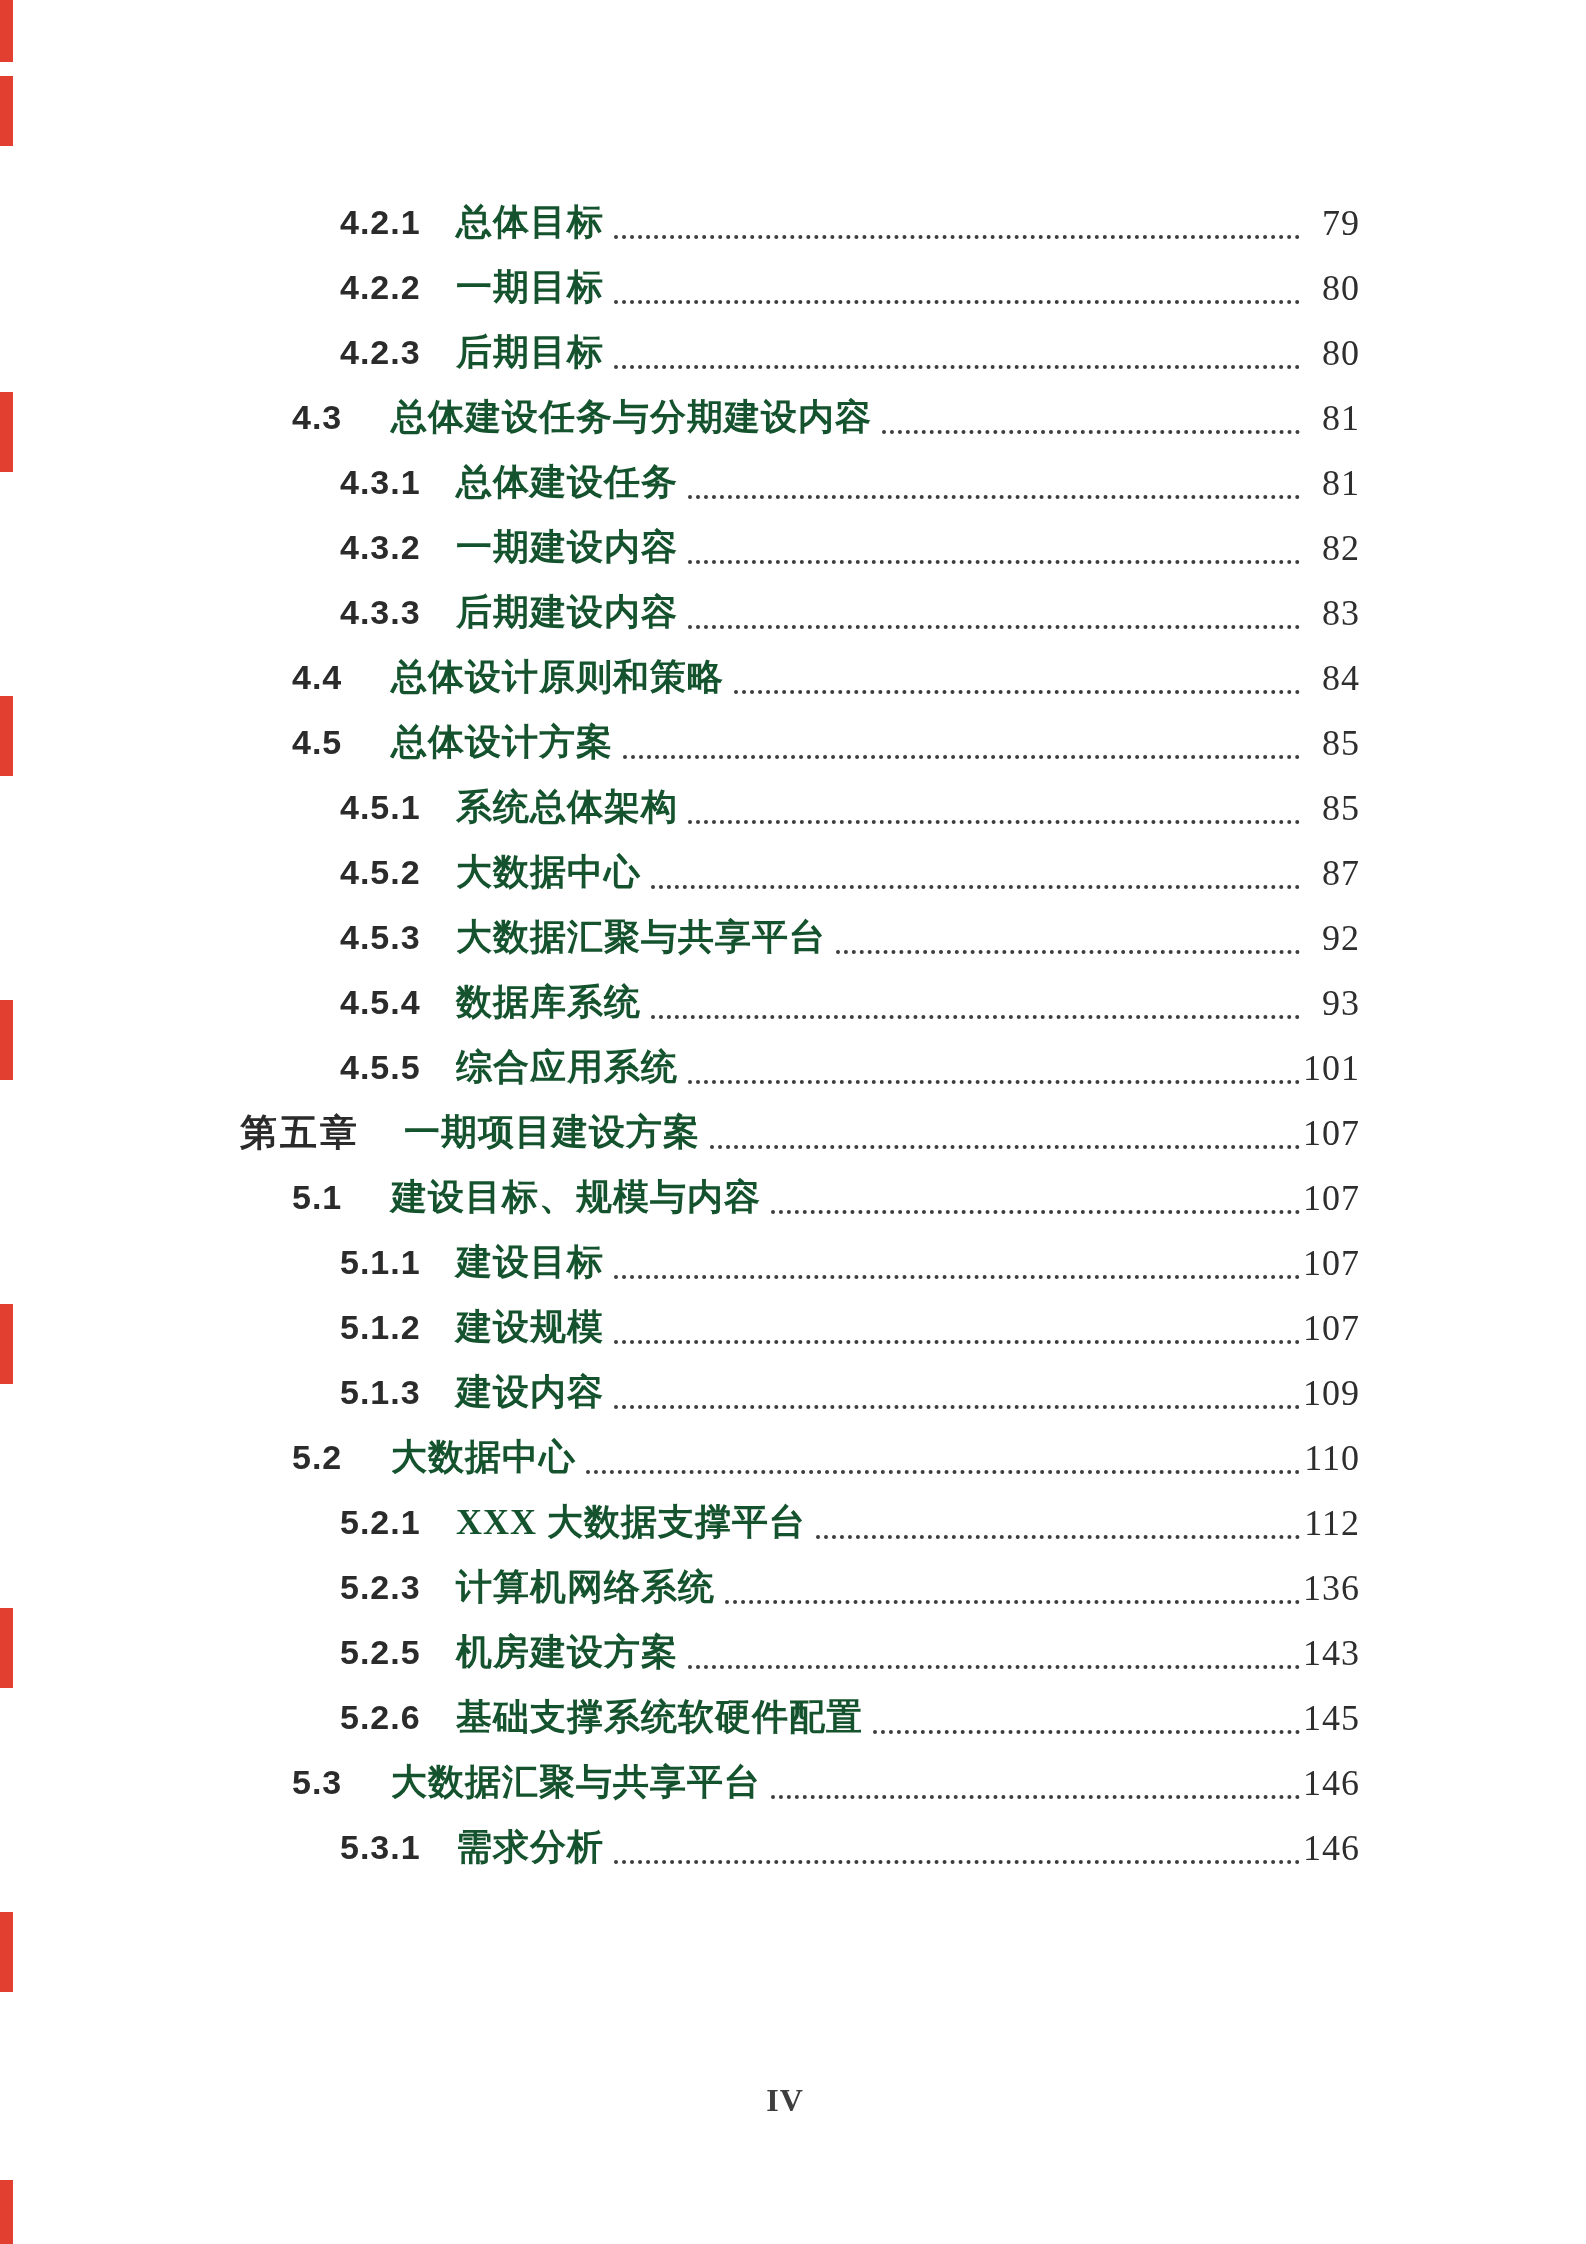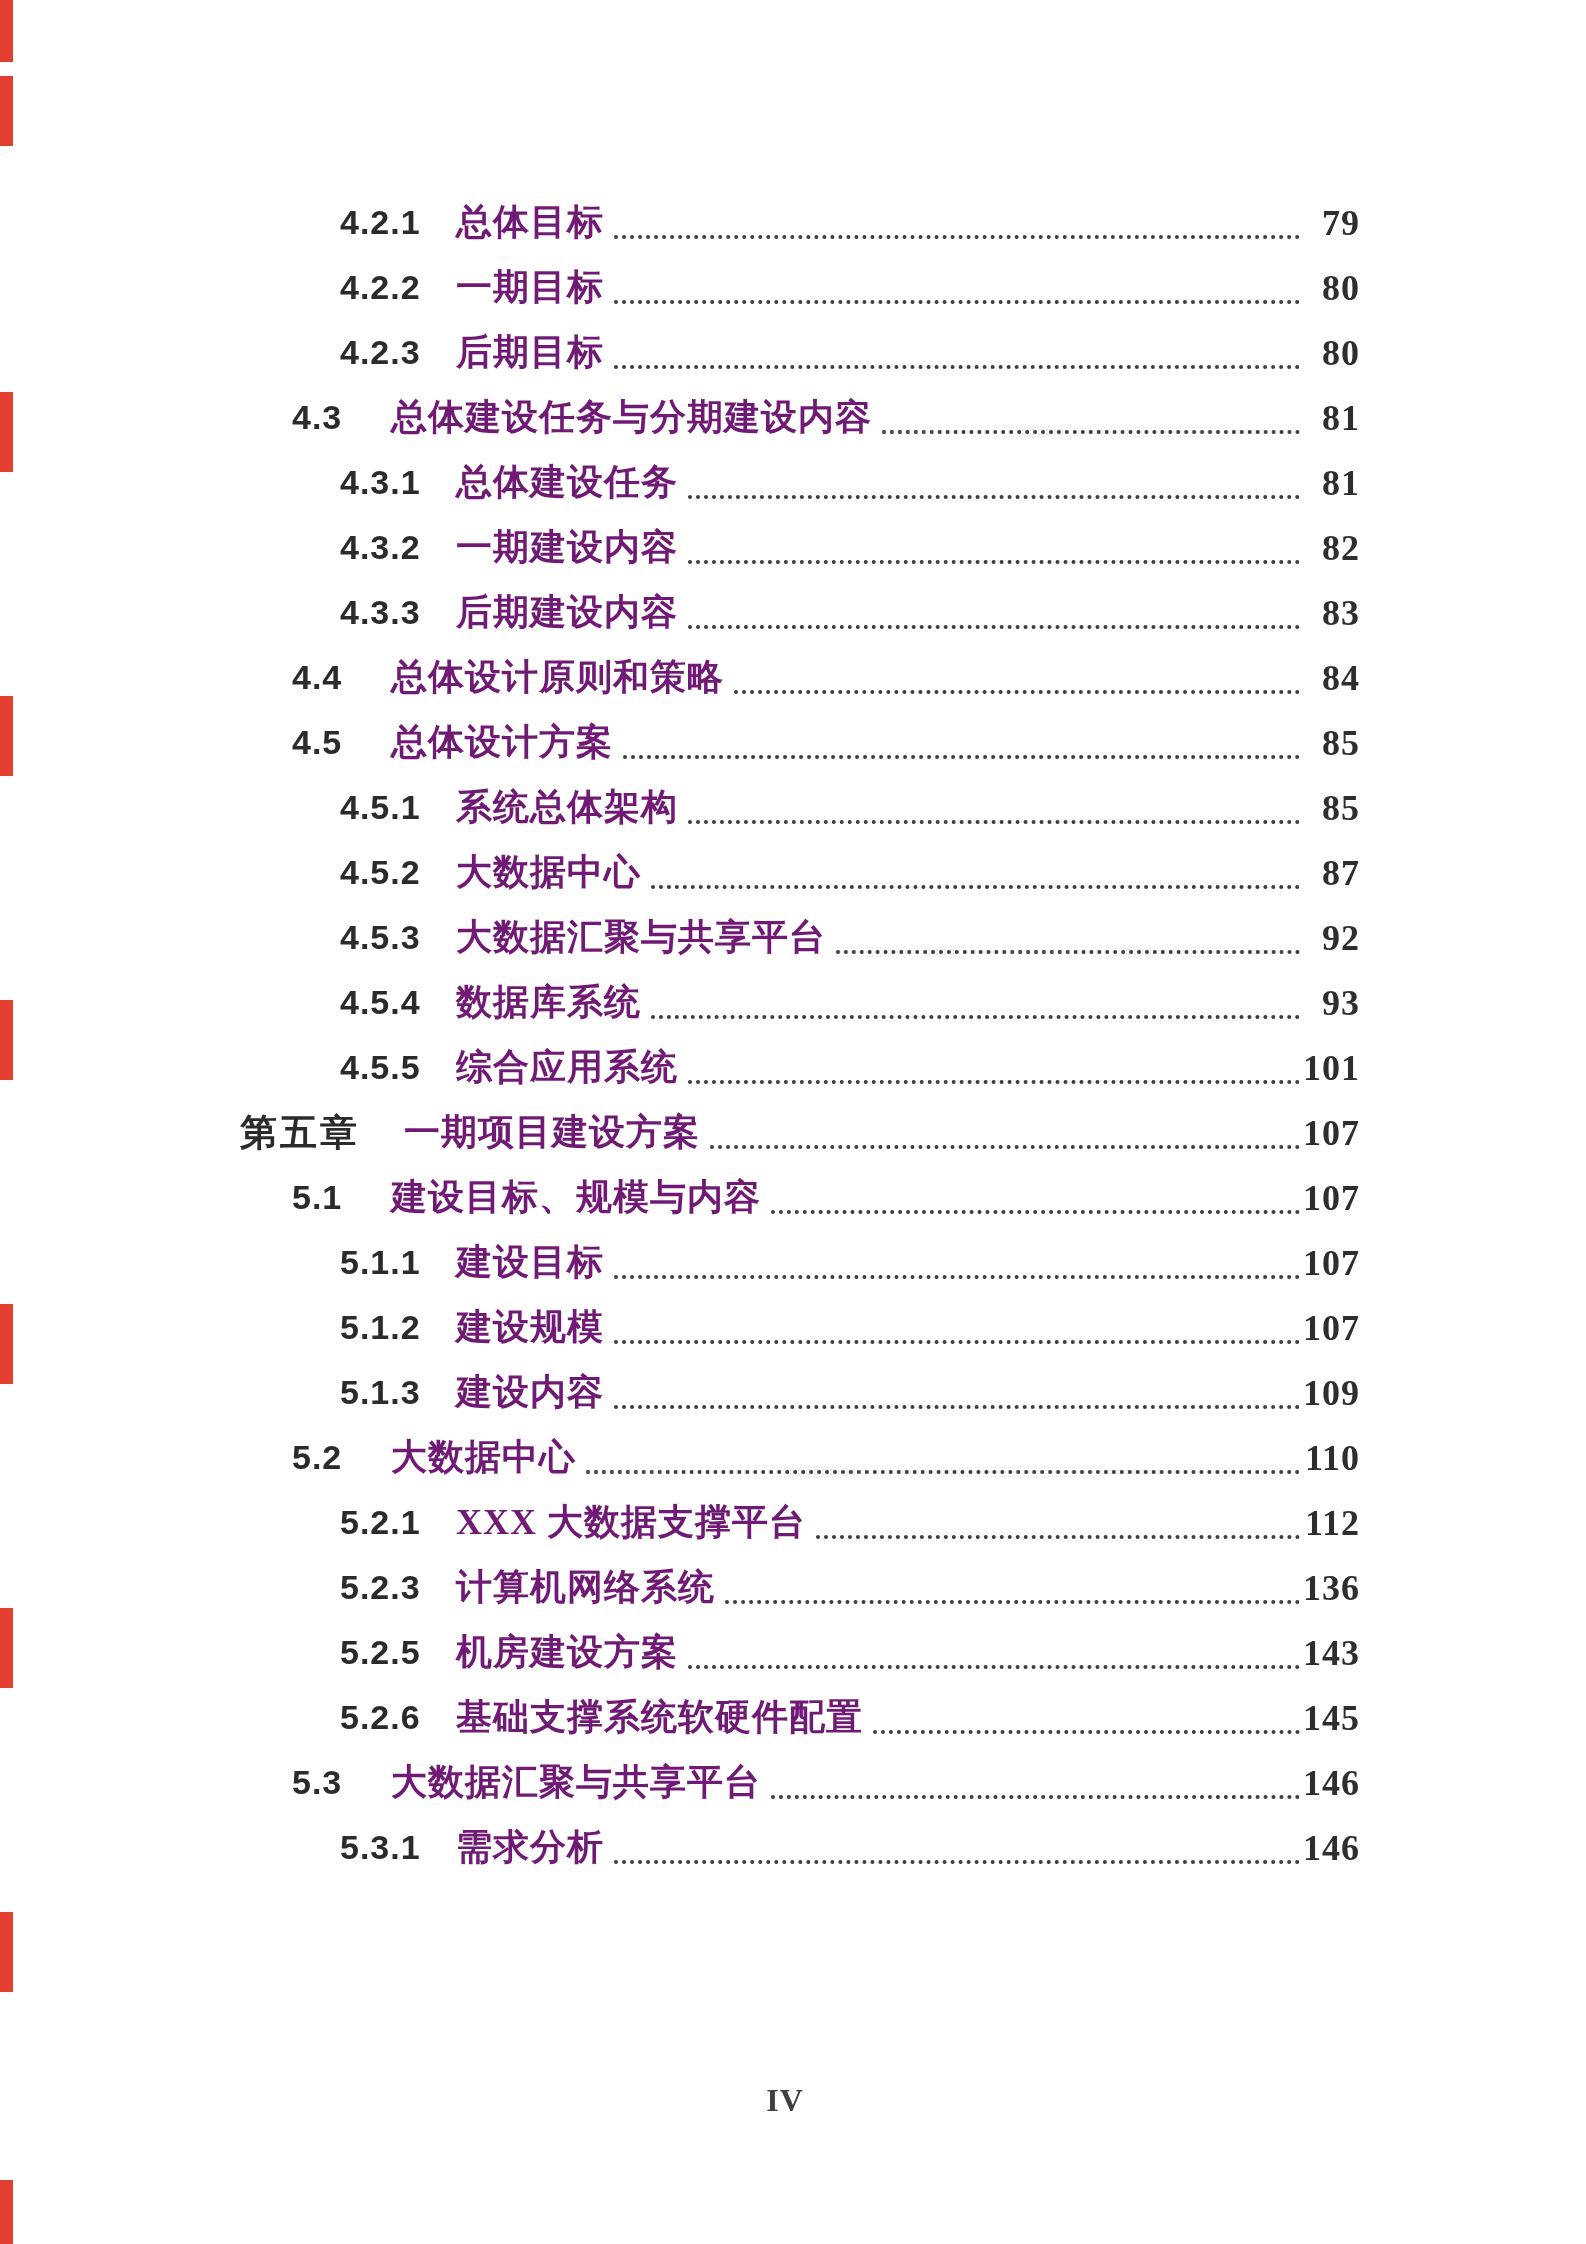--- a/index.html
+++ b/index.html
@@ -39,21 +39,21 @@
     width: 164px;
     letter-spacing: 3px;
   }
   .lvl2 { margin-left: 52px; }
   .lvl2 .num { width: 99px; }
   .lvl3 { margin-left: 100px; }
   .lvl3 .num { width: 116px; }
   .title {
     font-size: 36px;
     font-weight: 700;
-    color: #701a75;
+    color: #14532d;
     white-space: nowrap;
     letter-spacing: 1px;
     flex: 0 0 auto;
   }
   .leader {
     flex: 1 1 auto;
     position: relative;
     height: 42px;
     margin-left: 6px;
     min-width: 20px;
@@ -62,21 +62,21 @@
     content: "";
     position: absolute;
     left: 4px;
     right: 2px;
     bottom: 5px;
     border-bottom: 4px dotted #3d3d3d;
   }
   .pg {
     font-size: 36px;
     color: #2e2e2e;
-    font-weight: 700;
+    font-weight: 400;
     flex: 0 0 auto;
     min-width: 58px;
     text-align: right;
     letter-spacing: 1px;
   }
   .footer {
     position: absolute;
     left: 0;
     right: 16px;
     top: 2082px;

